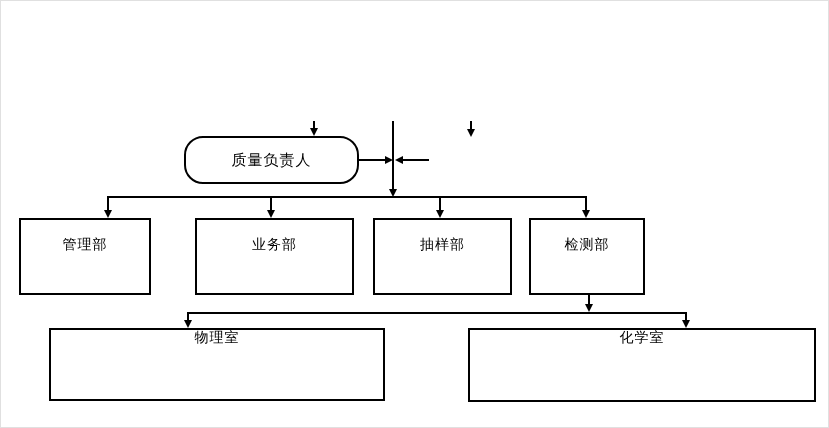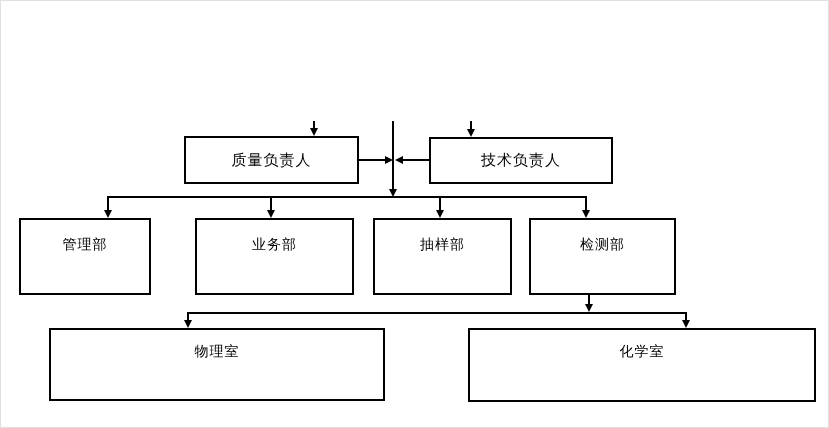--- a/index.html
+++ b/index.html
@@ -33,31 +33,32 @@
   .node-root {
     left: 261px; top: 32px; width: 265px; height: 88px;
     font-size: 15px;
     padding-top: 12px;
   }
   .node-root .root-line2 { margin-top: 26px; }
   
   .node-manager {
     display: flex; align-items: center; justify-content: center;
     font-size: 15px;
+    border-radius: 19px;
   }
   .node-quality   { left: 183px; top: 135px; width: 175px; height: 48px; }
   .node-technical { left: 428px; top: 136px; width: 184px; height: 47px; }
   
   .node-dept { padding-top: 17px; }
   .node-management { left:  18px; top: 217px; width: 132px; height: 77px; }
   .node-business   { left: 194px; top: 217px; width: 159px; height: 77px; }
   .node-sampling   { left: 372px; top: 217px; width: 139px; height: 77px; }
-  .node-testing    { left: 528px; top: 217px; width: 147px; height: 77px; }
+  .node-testing    { left: 528px; top: 217px; width: 116px; height: 77px; }
   
-  .node-room { padding-top: 14px; }
+  .node-room { }
   .node-physics   { left:  48px; top: 327px; width: 336px; height: 73px; }
   .node-chemistry { left: 467px; top: 327px; width: 348px; height: 74px; }
 
   
   .vline, .hline { position: absolute; background: #000000; }
   .vline { width: 2px; }
   .hline { height: 2px; }
   .arrow { position: absolute; width: 0; height: 0; }
   .arrow-down {
     border-left: 4px solid transparent;
@@ -85,23 +86,20 @@
   <div class="arrow arrow-down" style="left:309px; top:127px;"></div>
 
   <div class="vline" style="left:469px; top:120px; height:8px;"></div>
   <div class="arrow arrow-down" style="left:466px; top:128px;"></div>
 
   <div class="vline" style="left:391px; top:120px; height:68px;"></div>
   <div class="arrow arrow-down" style="left:388px; top:188px;"></div>
 
   <div class="node node-manager node-quality">
     <span>质量负责人</span>
-  </div>
-  <div class="node node-manager node-technical">
-    <span>技术负责人</span>
   </div>
 
   <div class="hline" style="left:358px; top:158px; width:26px;"></div>
   <div class="arrow arrow-right" style="left:384px; top:155px;"></div>
 
   <div class="hline" style="left:402px; top:158px; width:26px;"></div>
   <div class="arrow arrow-left" style="left:394px; top:155px;"></div>
 
   <div class="hline" style="left:106px; top:195px; width:480px;"></div>
 

